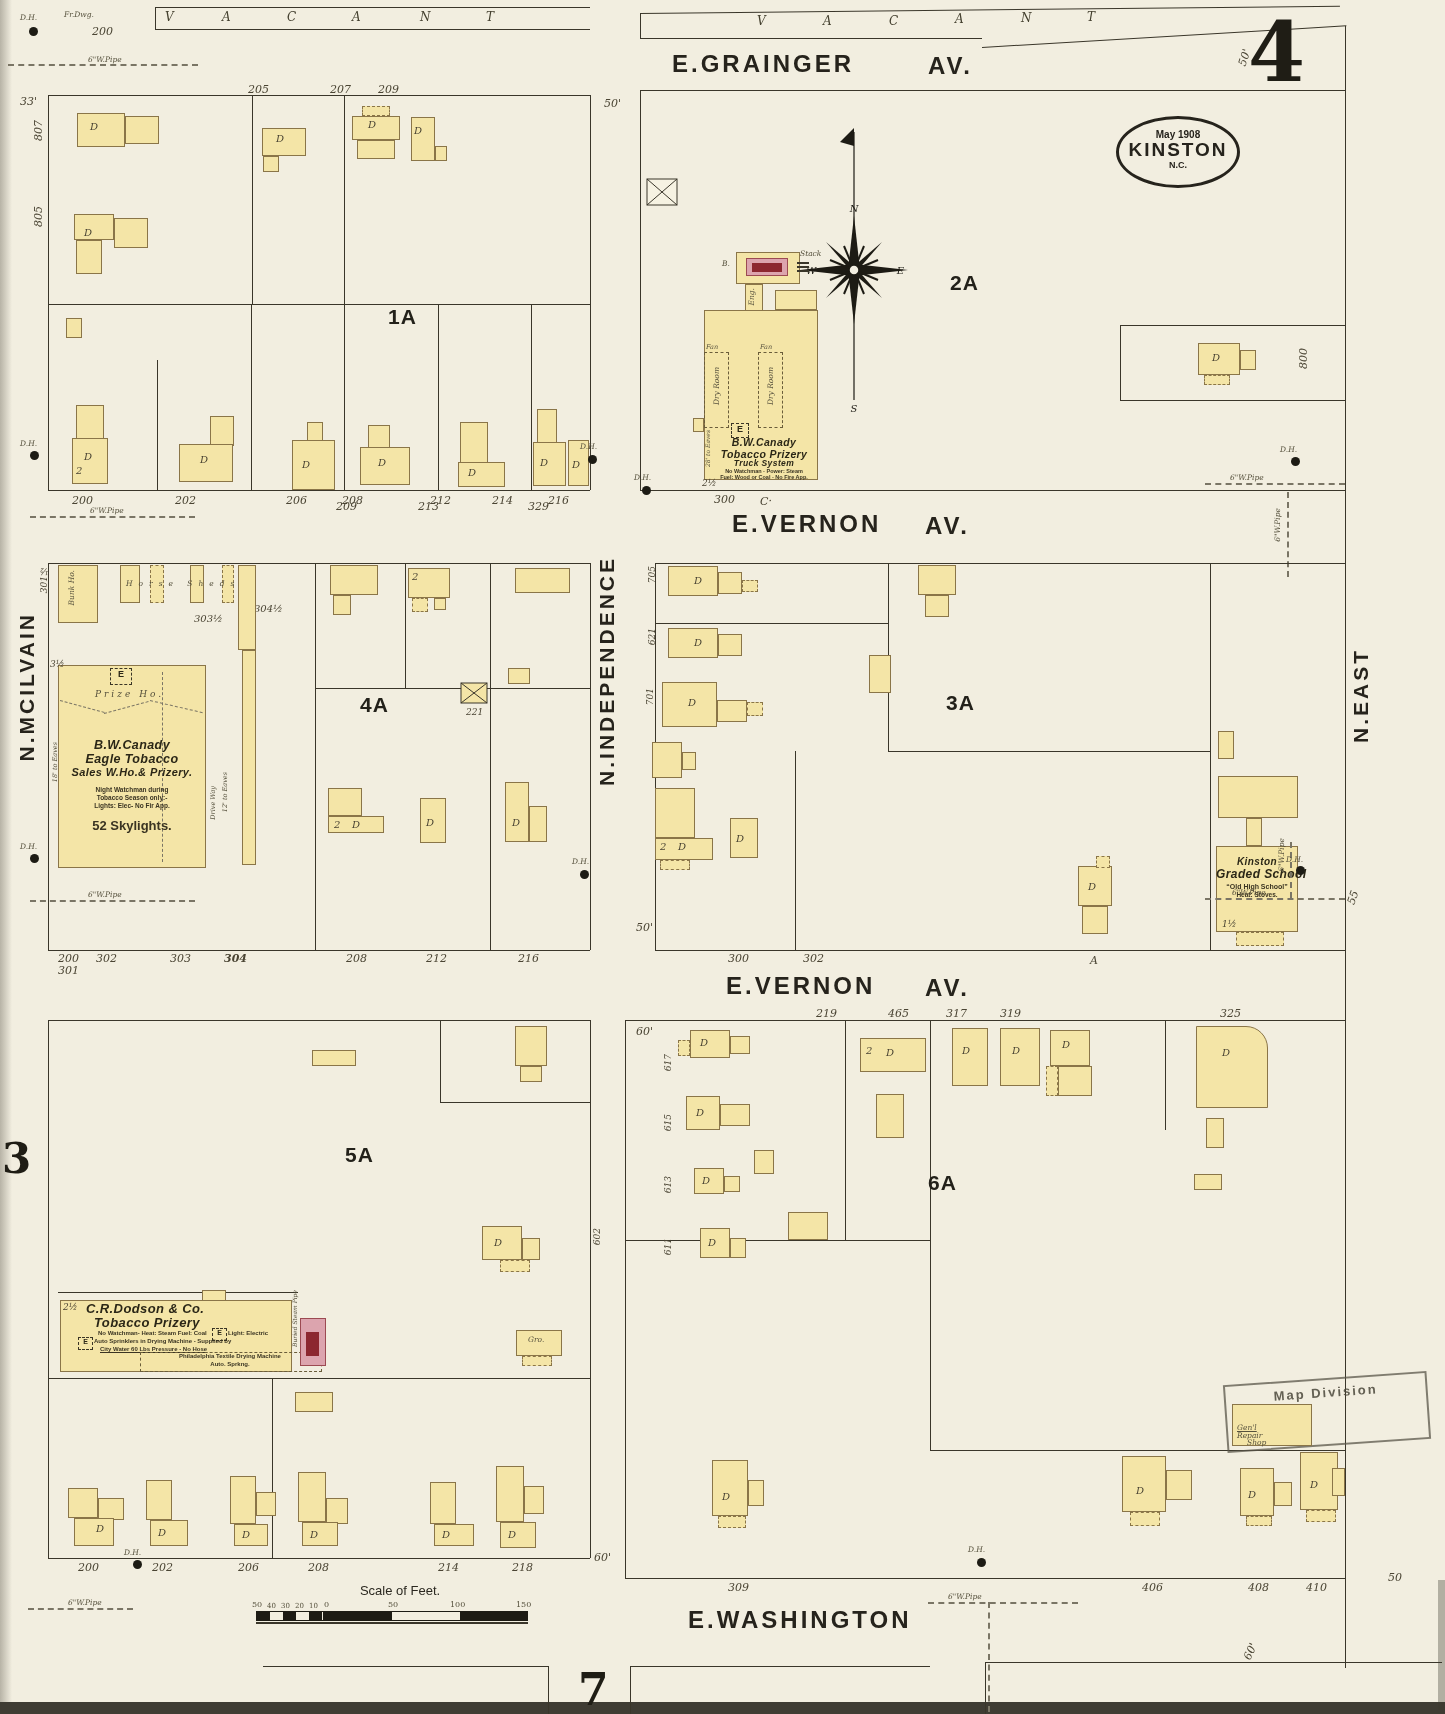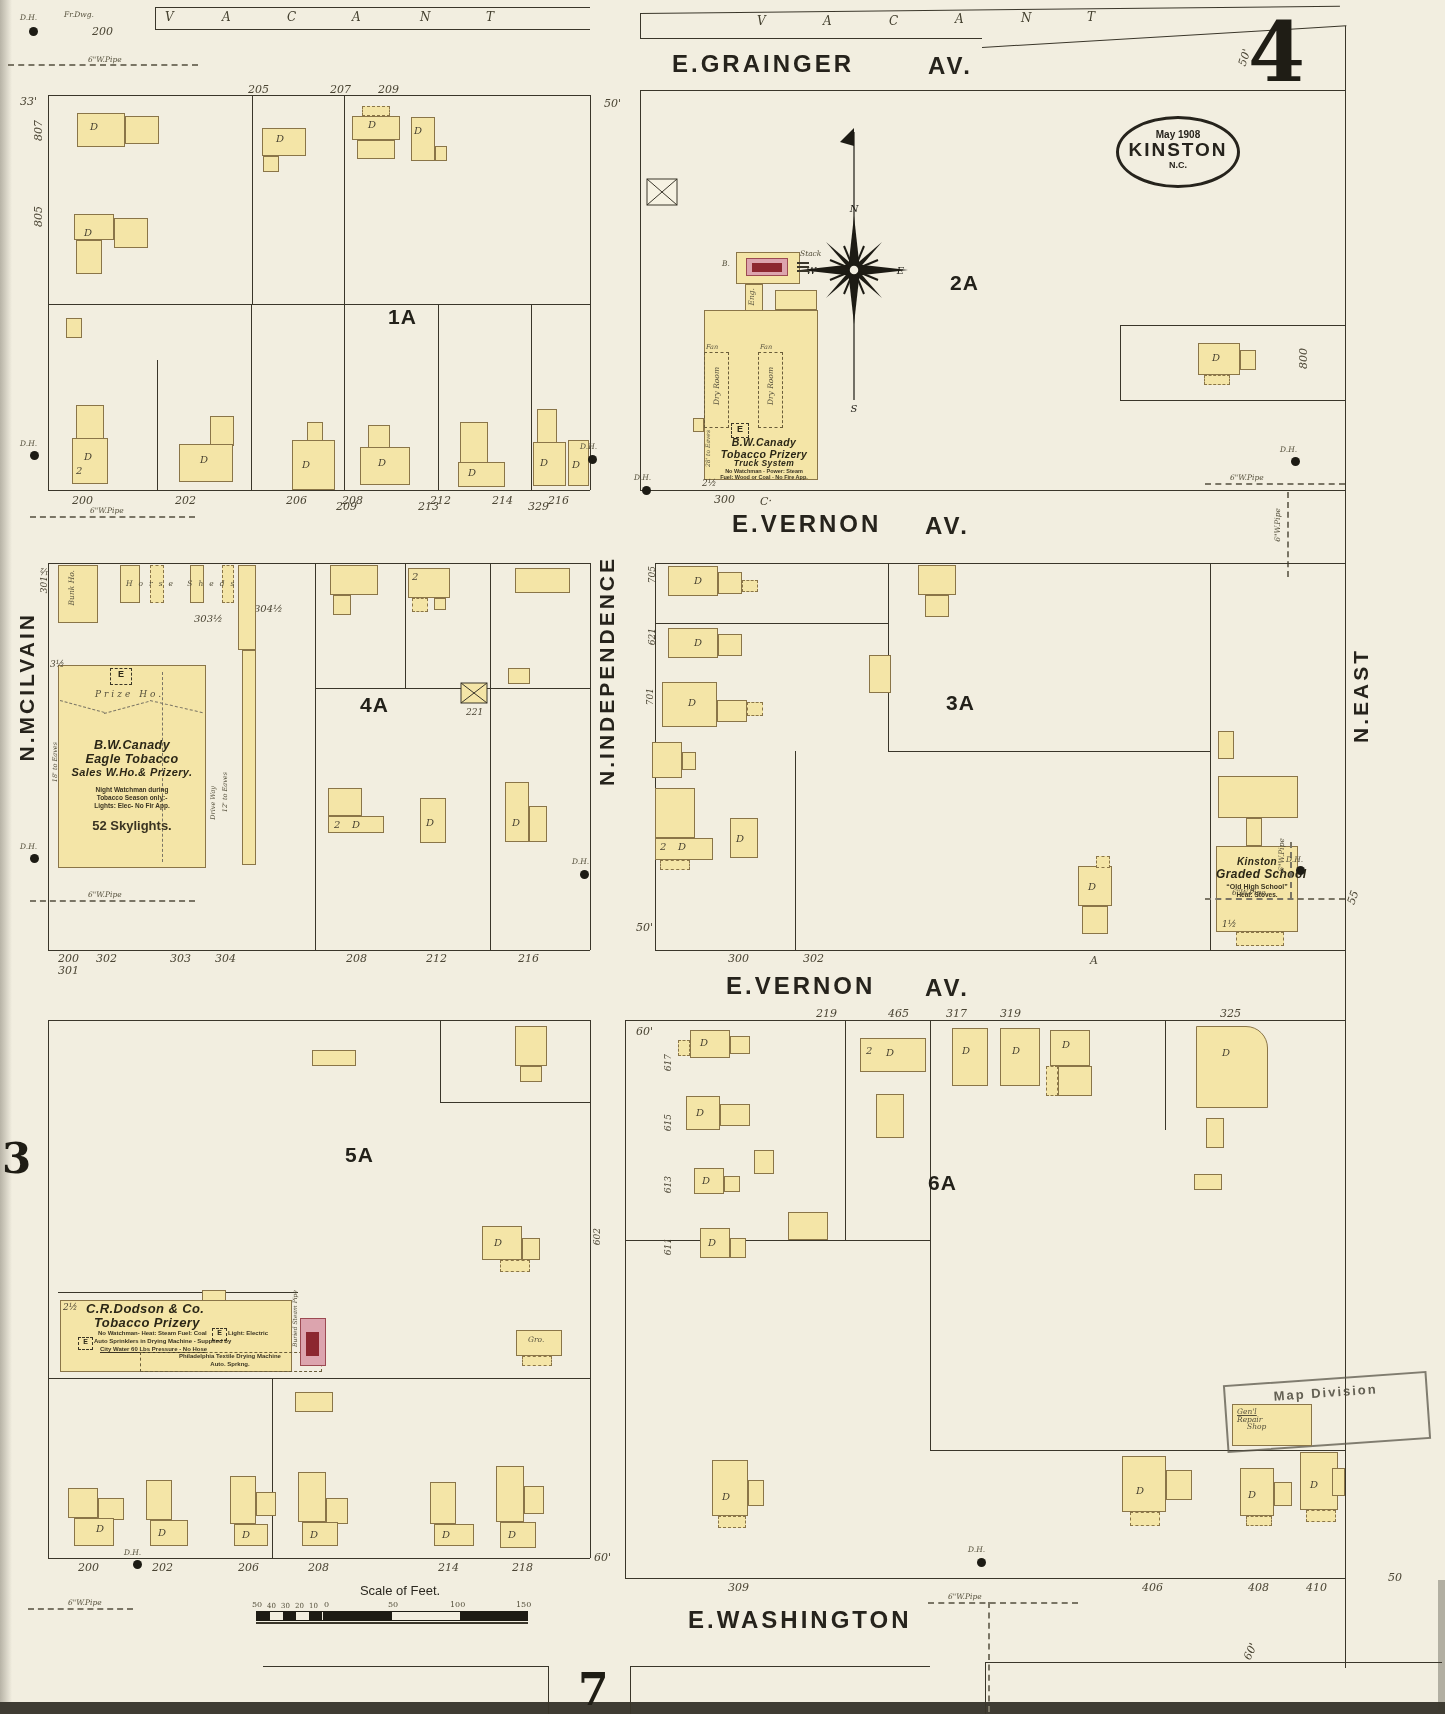--- a/index.html
+++ b/index.html
@@ -307,21 +307,21 @@
   <div class="b" style="left:420px;top:798px;width:26px;height:45px;"></div>
   <div class="d" style="left:426px;top:818px;">D</div>
   <div class="b" style="left:505px;top:782px;width:24px;height:60px;"></div>
   <div class="b" style="left:529px;top:806px;width:18px;height:36px;"></div>
   <div class="d" style="left:512px;top:818px;">D</div>
 
   <div class="lot" style="left:58px;top:953px;">200</div>
   <div class="lot" style="left:58px;top:965px;">301</div>
   <div class="lot" style="left:96px;top:953px;">302</div>
   <div class="lot" style="left:170px;top:953px;">303</div>
-  <div class="lot" style="left:215px;top:953px;">304</div>
+  <div class="lot" style="left:224px;top:953px;font-weight:bold;">304</div>
   <div class="lot" style="left:346px;top:953px;">208</div>
   <div class="lot" style="left:426px;top:953px;">212</div>
   <div class="lot" style="left:518px;top:953px;">216</div>
   <div class="tiny" style="left:20px;top:843px;">D.H.</div>
   <div class="dot" style="left:30px;top:854px;"></div>
   <div class="tiny" style="left:572px;top:858px;">D.H.</div>
   <div class="dot" style="left:580px;top:870px;"></div>
 
   <div class="st stv" style="left:16px;top:612px;">N.MCILVAIN</div>
   <div class="st stv" style="left:596px;top:556px;">N.INDEPENDENCE</div>
@@ -525,21 +525,21 @@
 
   <div class="b" style="left:1196px;top:1026px;width:72px;height:82px;border-top-right-radius:22px;"></div>
   <div class="d" style="left:1222px;top:1048px;">D</div>
   <div class="b" style="left:1206px;top:1118px;width:18px;height:30px;"></div>
   <div class="b" style="left:1194px;top:1174px;width:28px;height:16px;"></div>
 
   <div class="c" style="left:1225px;top:1378px;width:200px;height:64px;border:2px solid rgba(90,86,74,.75);transform:rotate(-4deg);">
     <div style="font:700 13px/1 'Liberation Sans',sans-serif;letter-spacing:2px;color:rgba(74,70,58,.85);text-align:center;margin-top:6px;">Map Division</div>
   </div>
   <div class="b" style="left:1232px;top:1404px;width:80px;height:42px;">
-    <div class="tiny" style="position:static;display:block;text-align:left;padding:3px 0 0 4px;text-decoration:underline;">Gen'l</div>
+    <div class="tiny" style="position:static;display:block;text-align:left;padding:19px 0 0 4px;text-decoration:underline;">Gen'l</div>
     <div class="tiny" style="position:static;display:block;text-align:left;padding-left:4px;">Repair</div>
     <div class="tiny" style="position:static;display:block;text-align:left;padding-left:14px;">Shop</div>
   </div>
 
   <div class="b" style="left:712px;top:1460px;width:36px;height:56px;"></div>
   <div class="b" style="left:748px;top:1480px;width:16px;height:26px;"></div>
   <div class="b bd" style="left:718px;top:1516px;width:28px;height:12px;"></div>
   <div class="d" style="left:722px;top:1492px;">D</div>
   <div class="b" style="left:1122px;top:1456px;width:44px;height:56px;"></div>
   <div class="b" style="left:1166px;top:1470px;width:26px;height:30px;"></div>

